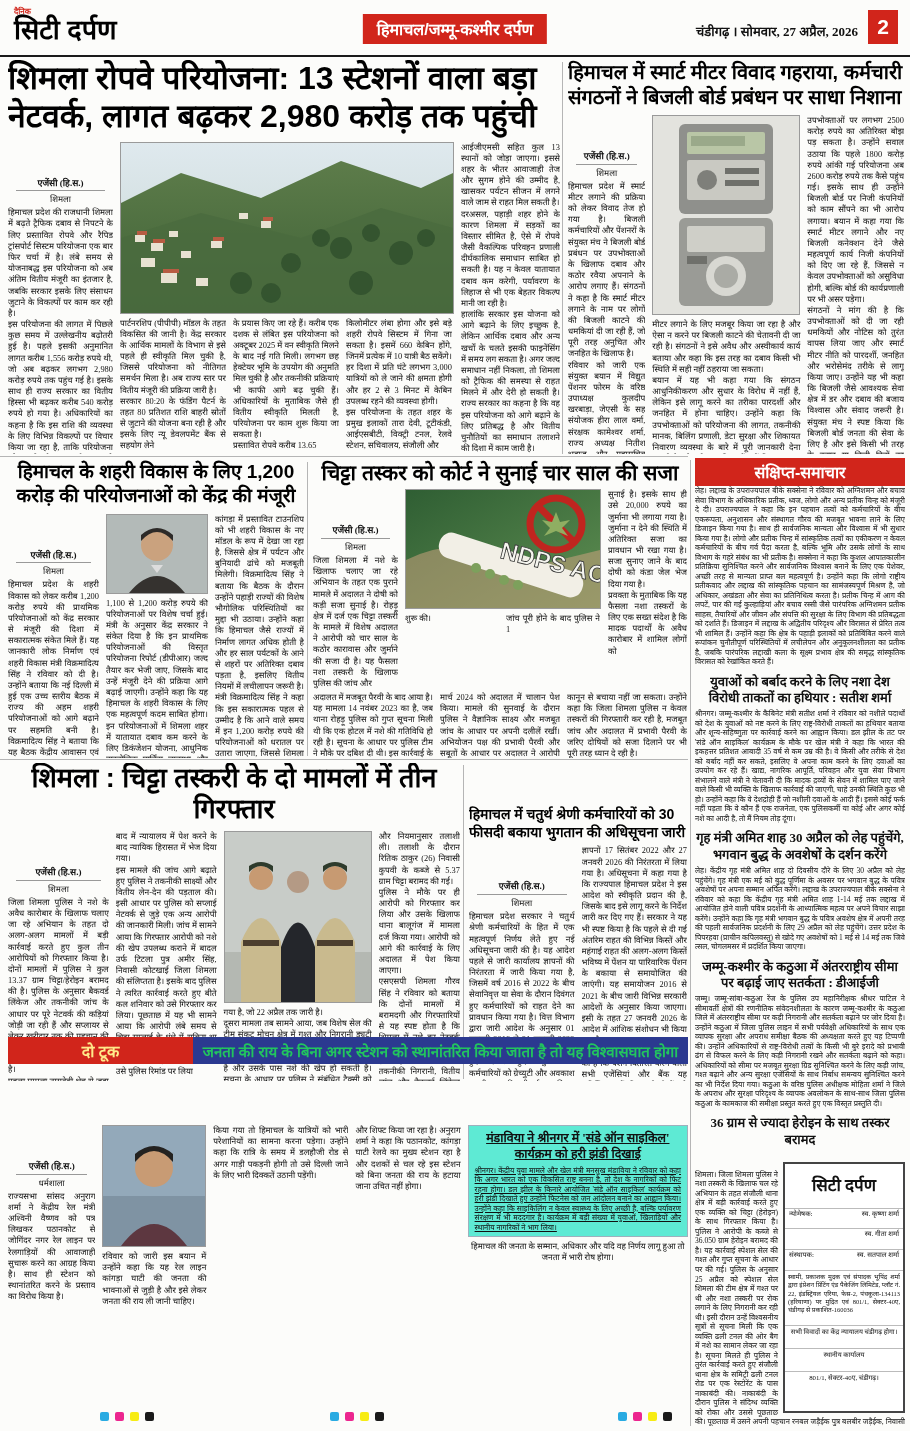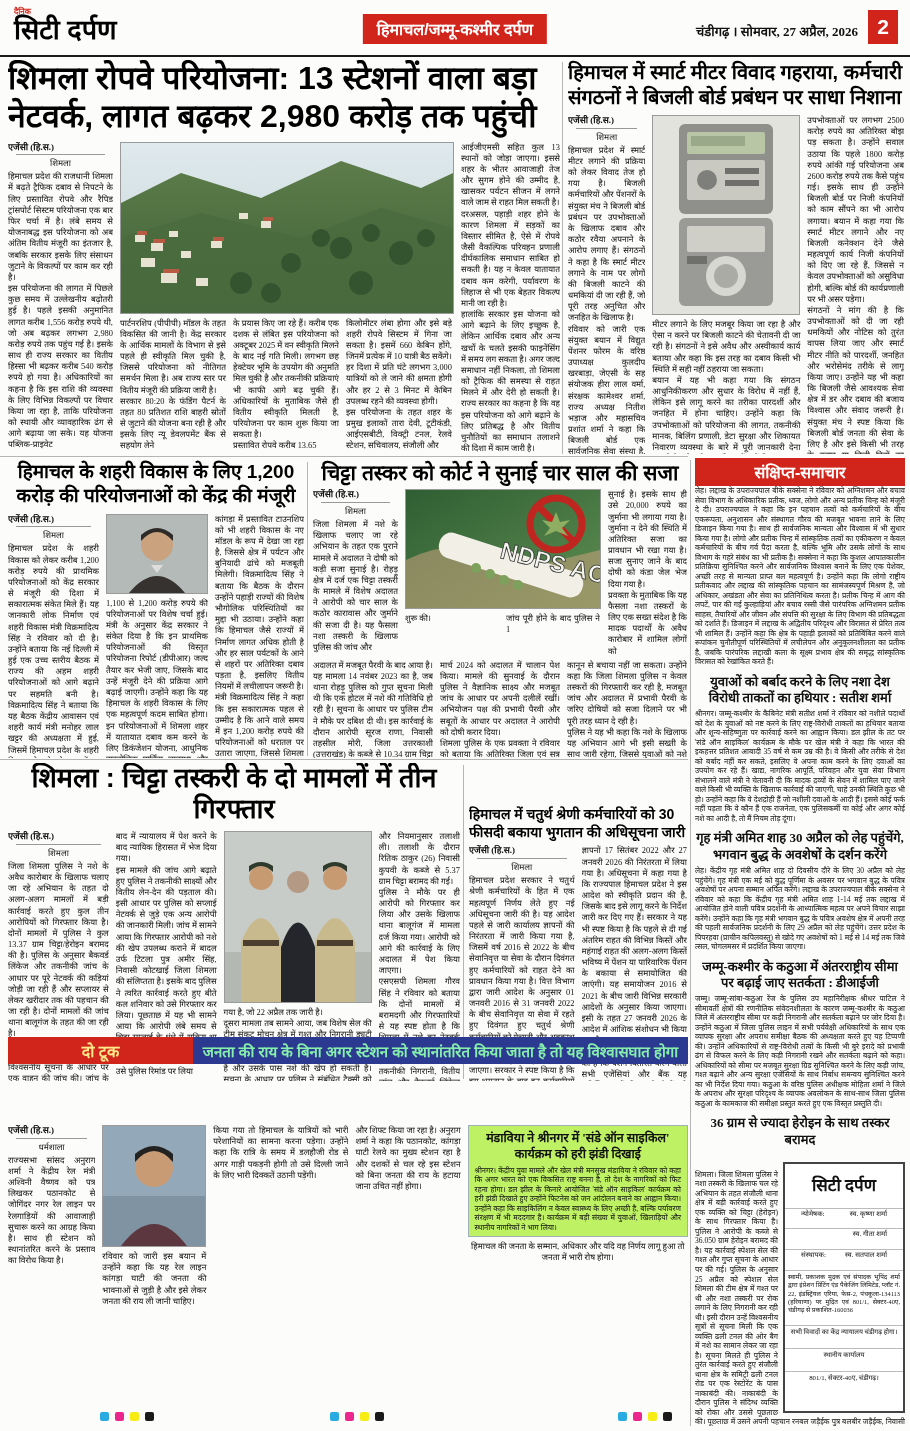--- a/index.html
+++ b/index.html
@@ -15,47 +15,47 @@
   .edition-box{position:absolute;left:50%;transform:translateX(-50%);top:8px;background:#d1251b;
         color:#fff;font-weight:bold;font-size:16px;padding:4px 14px;}
   .dateline{position:absolute;right:40px;top:16px;font-weight:bold;font-size:13px;}
   .pagenum{position:absolute;right:0;top:4px;width:30px;height:34px;background:#d1251b;color:#fff;
         font-weight:bold;font-size:21px;display:flex;align-items:center;justify-content:center;}
   
   .abs{position:absolute;}
   .vline{position:absolute;width:1px;background:#b5b5b5;}
   .hline{position:absolute;height:1px;background:#b5b5b5;}
   .headline{font-family:"Liberation Sans","DejaVu Sans",sans-serif;font-weight:bold;color:#000;}
-  .byline{text-align:left;font-weight:bold;font-size:9px;line-height:1.2;}
+  .byline{text-align:center;font-weight:bold;font-size:9px;line-height:1.2;margin-top:36px;}
   .byline-rule{border:0;border-top:1px solid #999;margin:2px 8px;}
   .place{text-align:center;font-size:8.5px;margin-bottom:3px;font-family:Liberation Serif, serif;}
   .bt{font-size:8.4px;line-height:1.33;text-align:justify;white-space:pre-line;}
   .cols{display:flex;gap:7px;}
   .col{overflow:hidden;}
   .ph{border:1px solid #9a9a9a;overflow:hidden;margin-bottom:4px;}
   .ph svg{display:block;}
   
   .briefs-hd{background:#d1251b;color:#fff;text-align:center;font-weight:bold;font-size:16px;
         padding:3px 0;font-family:"Liberation Sans","DejaVu Sans",sans-serif;}
   .brief-head{font-size:13px;font-weight:bold;text-align:center;line-height:1.25;margin:7px 0 3px;}
   .brief-body{font-size:7.5px;line-height:1.27;text-align:justify;white-space:pre-line;}
   
   .dotook{position:absolute;display:flex;height:27px;}
   .dotook-red{background:#d1251b;color:#ffe98a;font-weight:bold;font-size:16px;width:185px;
         display:flex;align-items:center;justify-content:center;font-family:"Liberation Sans",sans-serif;}
-  .dotook-blue{background:#2b3990;color:#86efac;font-weight:bold;font-size:15px;flex:1;
+  .dotook-blue{background:#2b3990;color:#22c55e;font-weight:bold;font-size:15px;flex:1;
         display:flex;align-items:center;justify-content:center;font-family:"Liberation Sans",sans-serif;}
   
   .imprint{float:right;width:118px;border:2px solid #444;margin:2px 0 2px 5px;background:#fff;
         font-size:7px;text-align:center;}
   .imprint .t{font-size:17px;font-weight:bold;padding:2px 0;}
-  .imprint .row{display:flex;justify-content:space-between;padding:1px 16px;border-top:1px solid #bbb;}
+  .imprint .row{display:flex;justify-content:space-between;padding:1px 4px;border-top:1px solid #bbb;}
   .imprint .blk{border-top:1px solid #bbb;padding:2px 3px;text-align:justify;font-size:6.4px;line-height:1.3;}
   .imprint .ln{border-top:1px solid #bbb;padding:2px 3px;font-size:6.8px;line-height:1.3;}
-  .mandaviya{background:#bef264;border:1px solid #9fb0bd;padding:4px 6px;}
+  .mandaviya{background:#5eead4;border:1px solid #9fb0bd;padding:4px 6px;text-decoration:underline;}
   .mandaviya .mh{font-size:12.5px;font-weight:bold;text-align:center;line-height:1.3;margin-bottom:3px;}
   .marks{position:absolute;display:flex;gap:6px;}
   .marks span{width:9px;height:9px;border-radius:2px;display:block;}
 </style>
 </head>
 <body>
 
 <div class="page">
 
   <div class="hdr">

